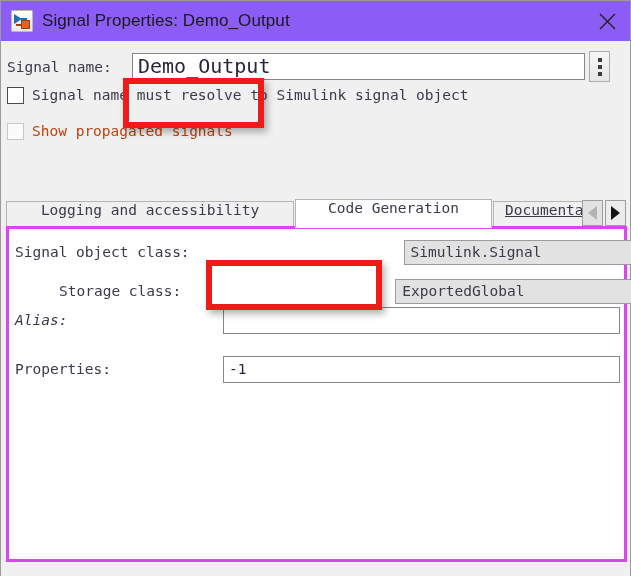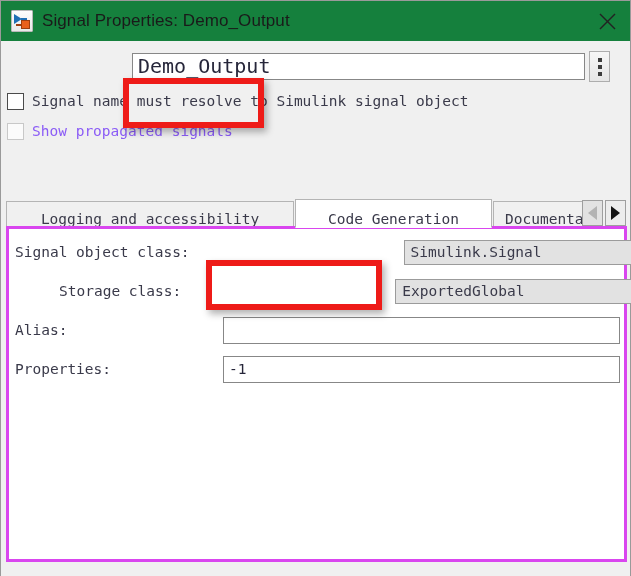--- a/index.html
+++ b/index.html
@@ -20,21 +20,21 @@
     border: 1px solid #9a9a9a;
     display: flex;
     flex-direction: column;
   }
 
   
   #title-bar {
     position: relative;
     height: 40px;
     flex: 0 0 40px;
-    background: #15803d;
+    background: #8b5cf6;
     display: flex;
     align-items: center;
     padding-left: 10px;
   }
   #app-icon {
     width: 22px; height: 22px;
     flex: 0 0 22px;
     position: relative;
     border: 1px solid #b9b9b9;
     background: linear-gradient(#fdfdfd, #e9e9e9);
@@ -155,56 +155,56 @@
   .cb.disabled {
     border-color: #c8c8c8;
     background: #fbfbfb;
   }
   .cb-label {
     font-family: "DejaVu Sans Mono", monospace;
     font-size: 14.5px;
     color: #3a3a4a;
     white-space: nowrap;
   }
-  .cb-label.disabled { color: #8b5cf6; }
+  .cb-label.disabled { color: #c2410c; }
 
   
   #tab-strip {
     position: absolute;
     left: 5px; top: 158px;
     width: 621px; height: 28px;
   }
   .tab {
     position: absolute;
     top: 2px;
     height: 26px;
     background: #f0f0f0;
     border: 1px solid #b4b4b4;
     border-bottom: none;
     display: flex;
-    align-items: flex-end;
+    align-items: flex-start;
     justify-content: center;
     font-family: "DejaVu Sans Mono", monospace;
     font-size: 14.5px;
     color: #3a3a4a;
     white-space: nowrap;
     overflow: hidden;
     cursor: default;
   }
   .tab.selected {
     top: 0;
     height: 29px;
     background: #ffffff;
     border: 1px solid #b4b4b4;
     border-bottom: 1px solid #ffffff;
     z-index: 3;
   }
   #tab-logging  { left: 0;   width: 288px; }
   #tab-codegen  { left: 289px; width: 197px; }
-  #tab-doc      { left: 487px; width: 94px; justify-content: flex-start; padding-left: 11px; }
+  #tab-doc      { left: 487px; width: 94px; justify-content: flex-start; padding-left: 11px; text-decoration: underline; }
 
   .tab-scroll {
     position: absolute;
     top: 1px;
     width: 21px; height: 26px;
     background: #e2e2e2;
     border: 1px solid #9e9e9e;
     display: flex;
     align-items: center;
     justify-content: center;
@@ -320,29 +320,30 @@
       <svg width="19" height="19" viewBox="0 0 19 19" aria-hidden="true">
         <line x1="2" y1="2" x2="17" y2="17" stroke="#222" stroke-width="1.4"></line>
         <line x1="17" y1="2" x2="2" y2="17" stroke="#222" stroke-width="1.4"></line>
       </svg>
     </div>
   </div>
 
   <div id="top-area" style="position:relative;flex:1 1 auto;">
 
     <div id="signal-name-row">
+      <span id="signal-name-label">Signal name:</span>
       <div id="signal-name-input" title="">Demo_Output</div>
       <div id="signal-name-menu-button">
         <i></i>
           <i></i>
           <i></i>
       </div>
     </div>
 
-    <div class="checkbox-row" style="top:49px;text-align:right;">
+    <div class="checkbox-row" style="top:43px;text-align:right;">
       <span class="cb"></span>
       <span class="cb-label">Signal name must resolve to Simulink signal object</span>
     </div>
 
     <div class="checkbox-row" style="top:79px;">
       <span class="cb disabled"></span>
       <span class="cb-label disabled">Show propagated signals</span>
     </div>
 
     <div id="tab-strip">
@@ -374,21 +375,21 @@
       </div>
 
       <div class="field-row" style="top:48px;margin-left:44px;">
         <span class="field-label">Storage class:</span>
         <div class="field-control combo">
           <span>ExportedGlobal</span>
 
         </div>
       </div>
 
-      <div class="field-row" style="top:87px;">
+      <div class="field-row" style="top:77px;font-style:italic;">
         <span class="field-label">Alias:</span>
         <div class="field-control textfield"></div>
       </div>
 
       <div class="field-row" style="top:126px;">
         <span class="field-label">Properties:</span>
         <div class="field-control textfield">-1</div>
       </div>
 
     </div>

